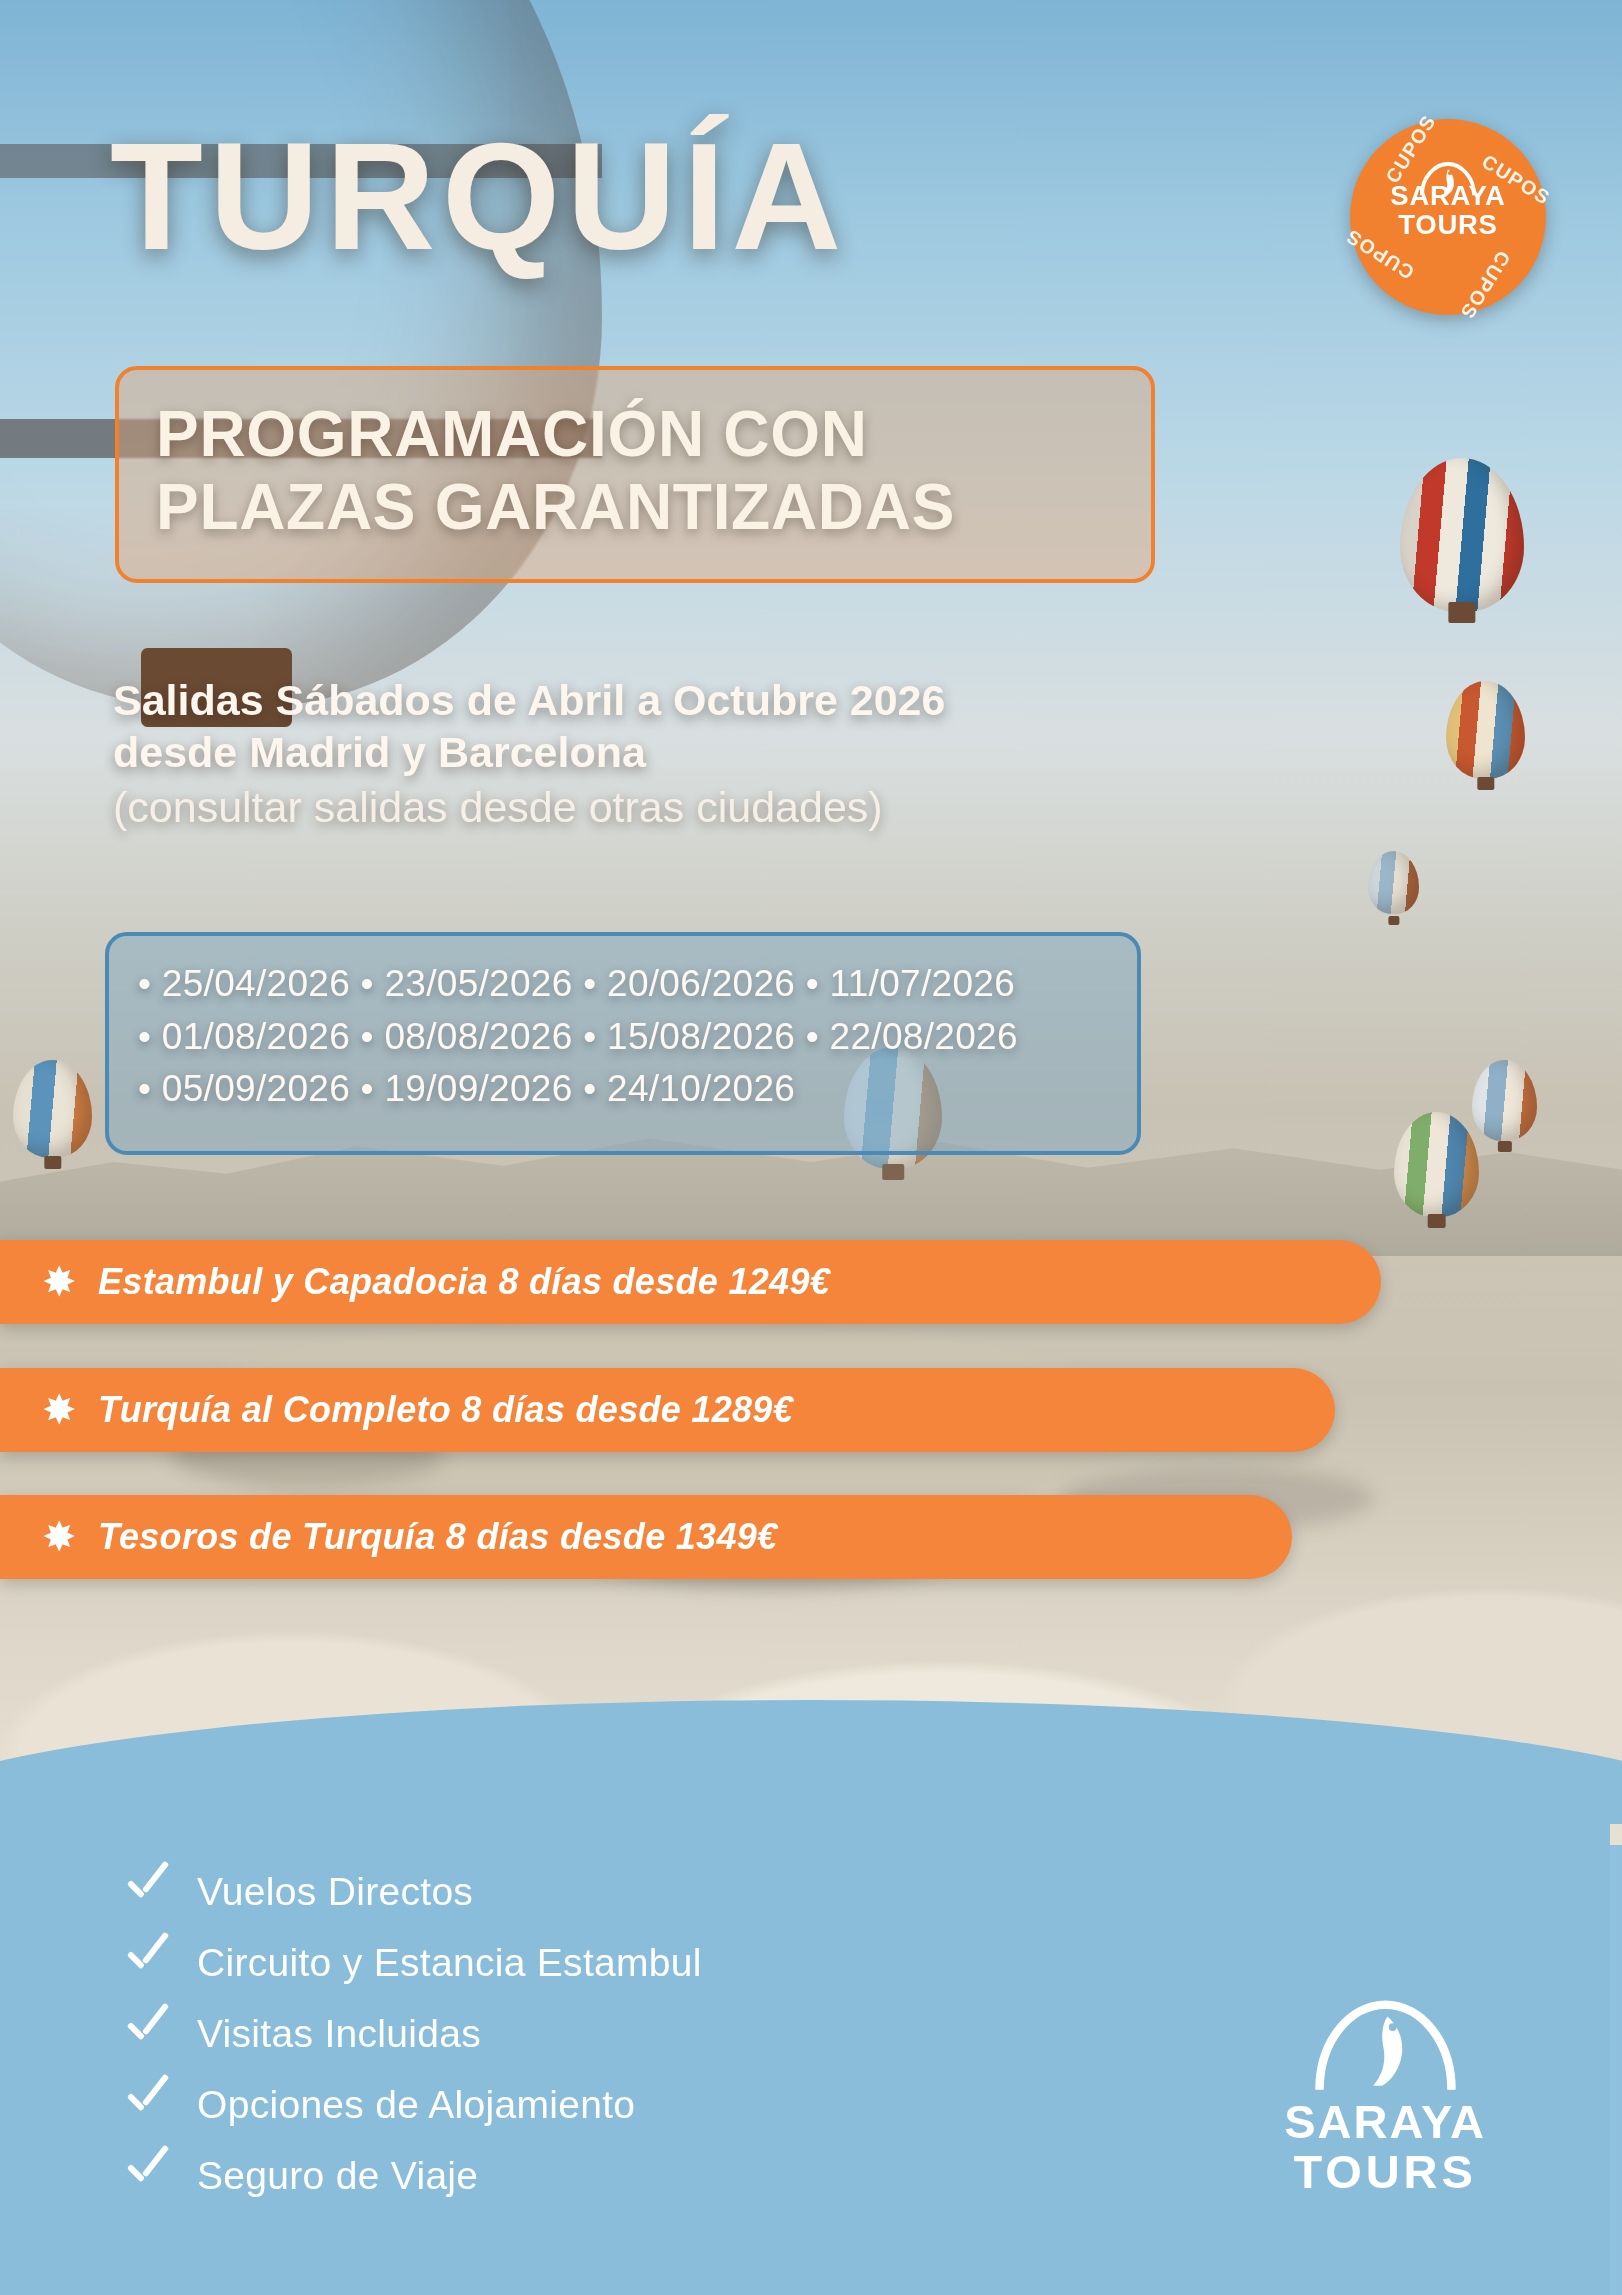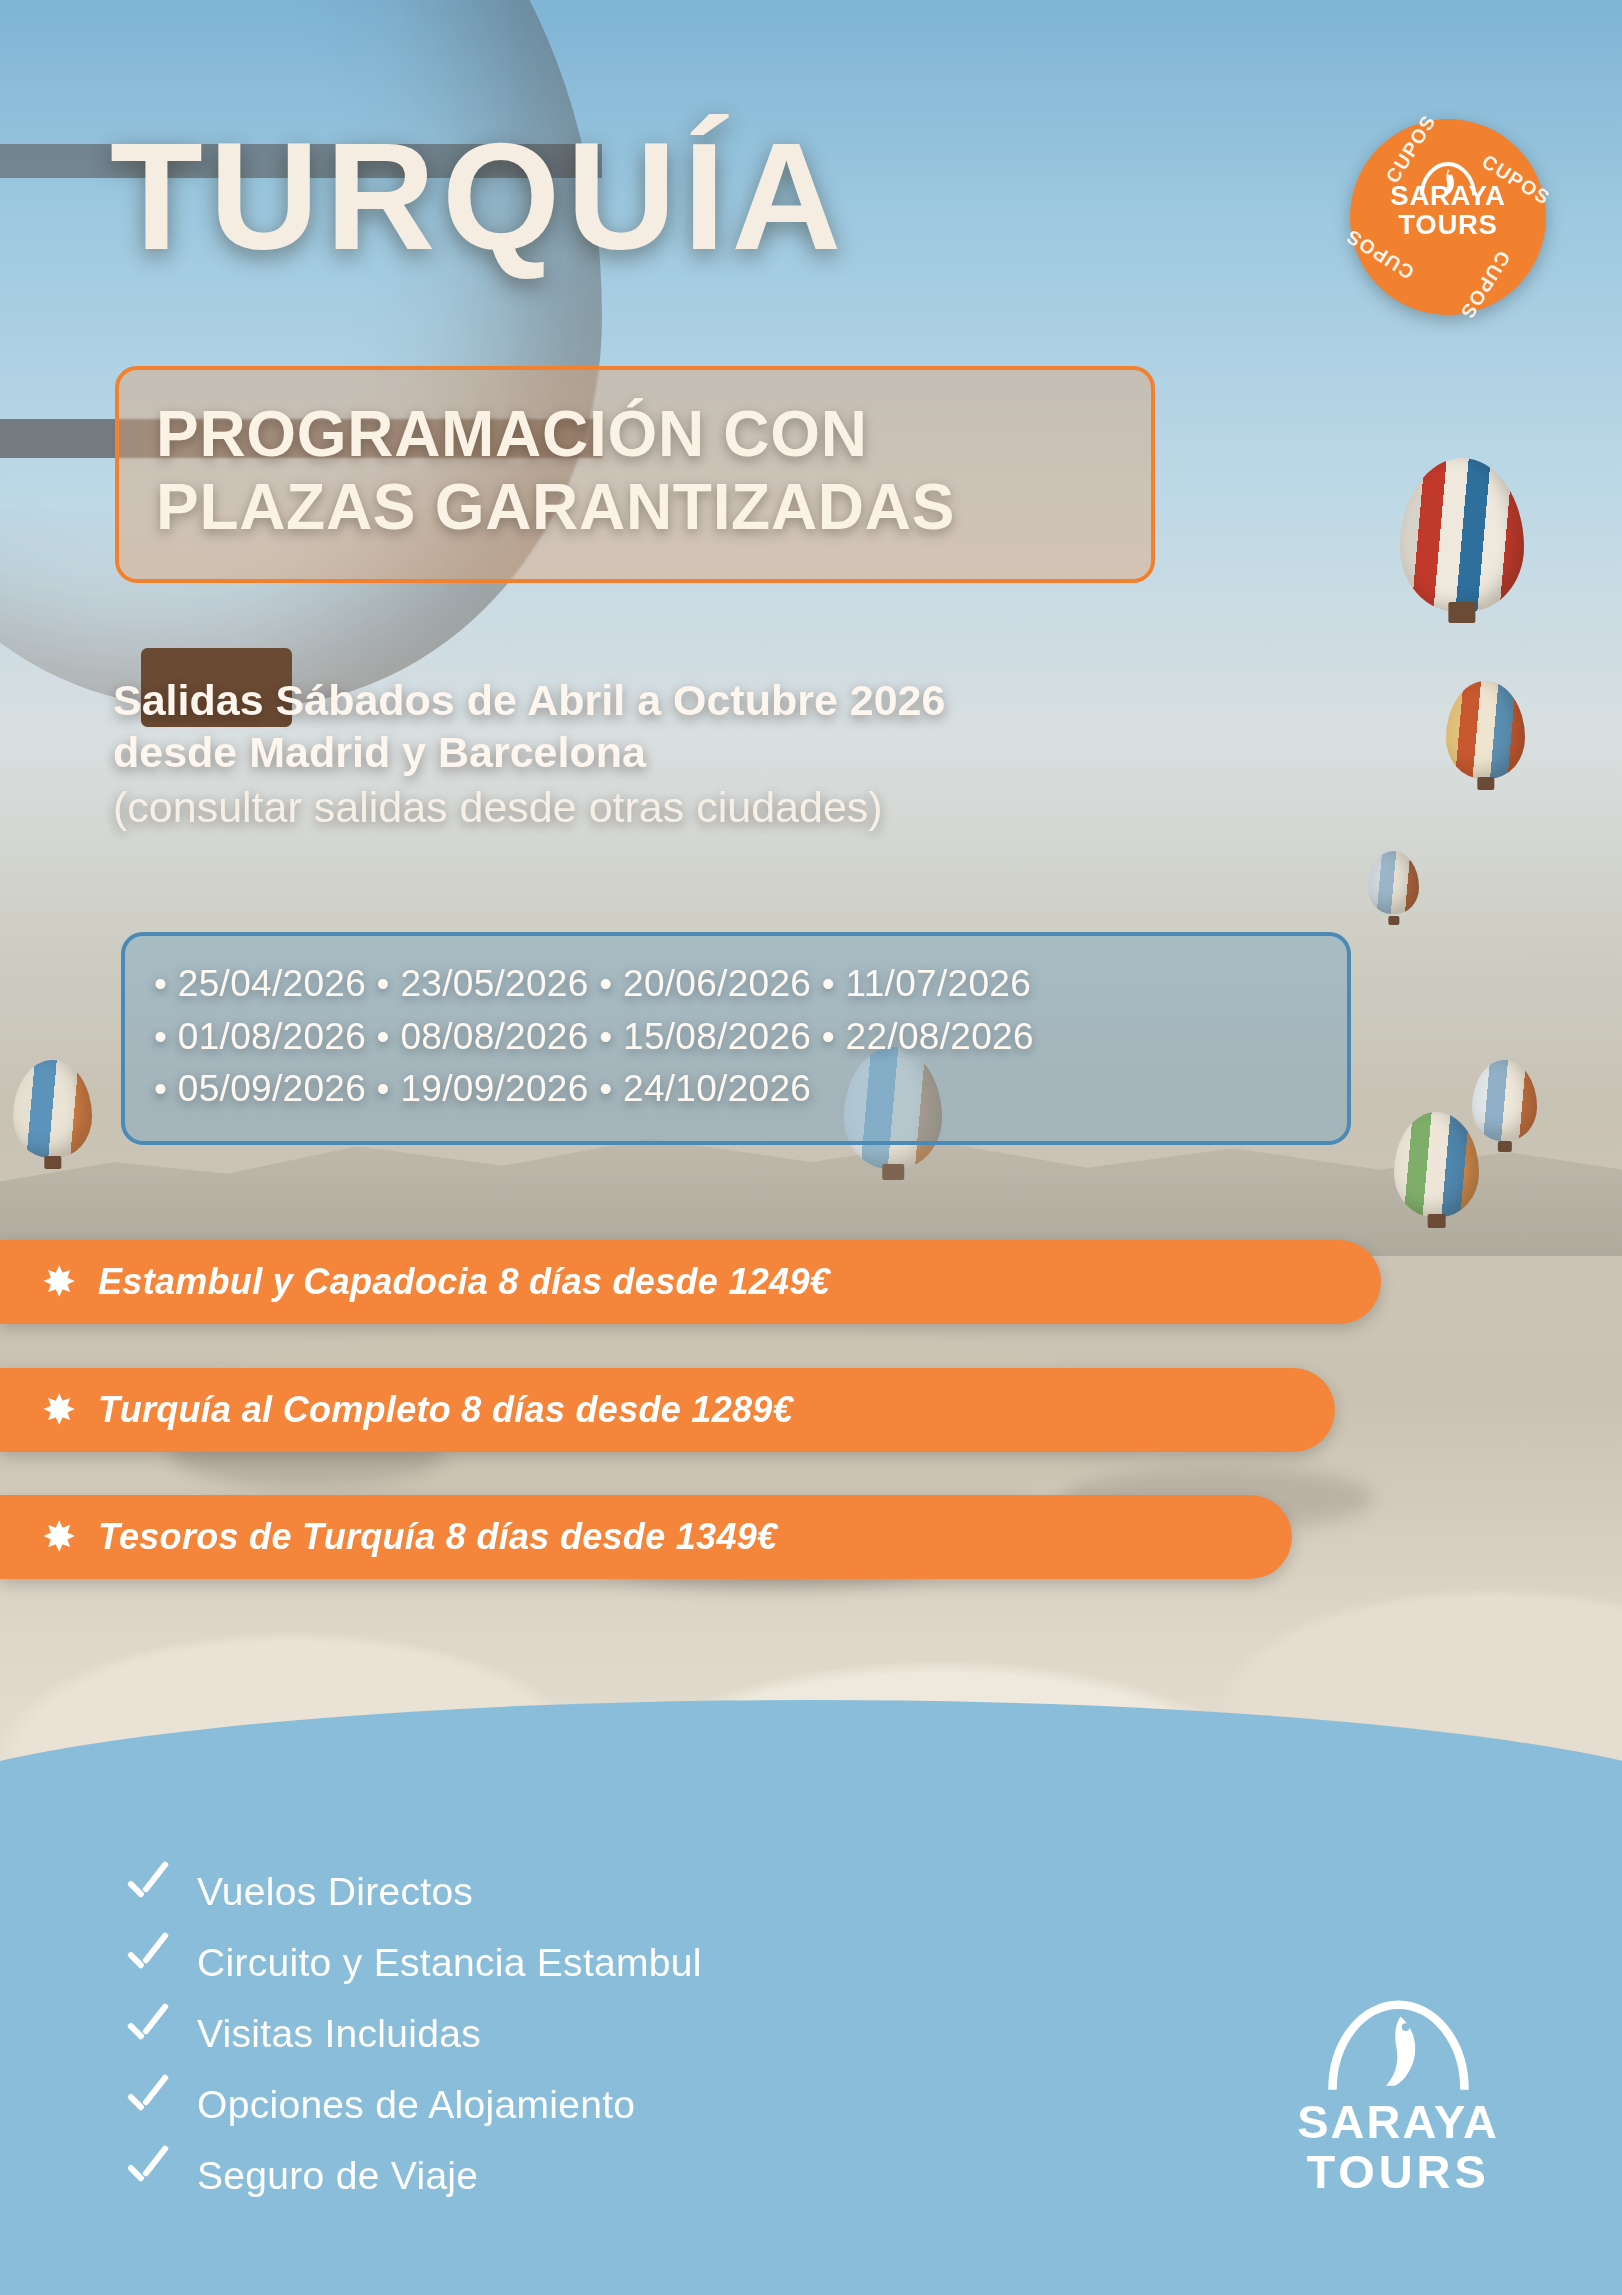--- a/index.html
+++ b/index.html
@@ -129,21 +129,21 @@
     bottom: -10.5px;
     width: 22%;
     height: 13%;
     background: #6b4b35;
     border-radius: 2px;
   }
 
   
   .bottom-panel {
     position: absolute;
-    left: 0; right: 0; bottom: 0;
+    left: 0; right: 13px; bottom: 0;
     height: 497px;
     background: #89bdda;
   }
   .wave2 {
     position: absolute;
     left: -131px;
     right: -131px;
     bottom: 471px;
     height: 124px;
     background: #89bdda;
@@ -242,24 +242,24 @@
   .salidas .l3 {
     font-size: 43px;
     font-weight: 400;
     color: #f6efe6;
     margin-top: 3.9px;
     text-shadow: 0 3.3px 10.5px rgba(40,25,15,0.4);
   }
 
   .dates-box {
     position: absolute;
-    left: 121px;
+    left: 105px;
     top: 932px;
-    width: 1230px;
-    padding: 22px 29px 25px 29px;
+    width: 1036px;
+    padding: 22px 29px 35px 29px;
     border: 4.6px solid #4b8ab5;
     border-radius: 22px;
     background: rgba(110,160,195,0.40);
   }
   .dates-box .row {
     font-size: 37px;
     font-weight: 500;
     color: #fdf8f1;
     line-height: 1.42;
     letter-spacing: 0.3px;

